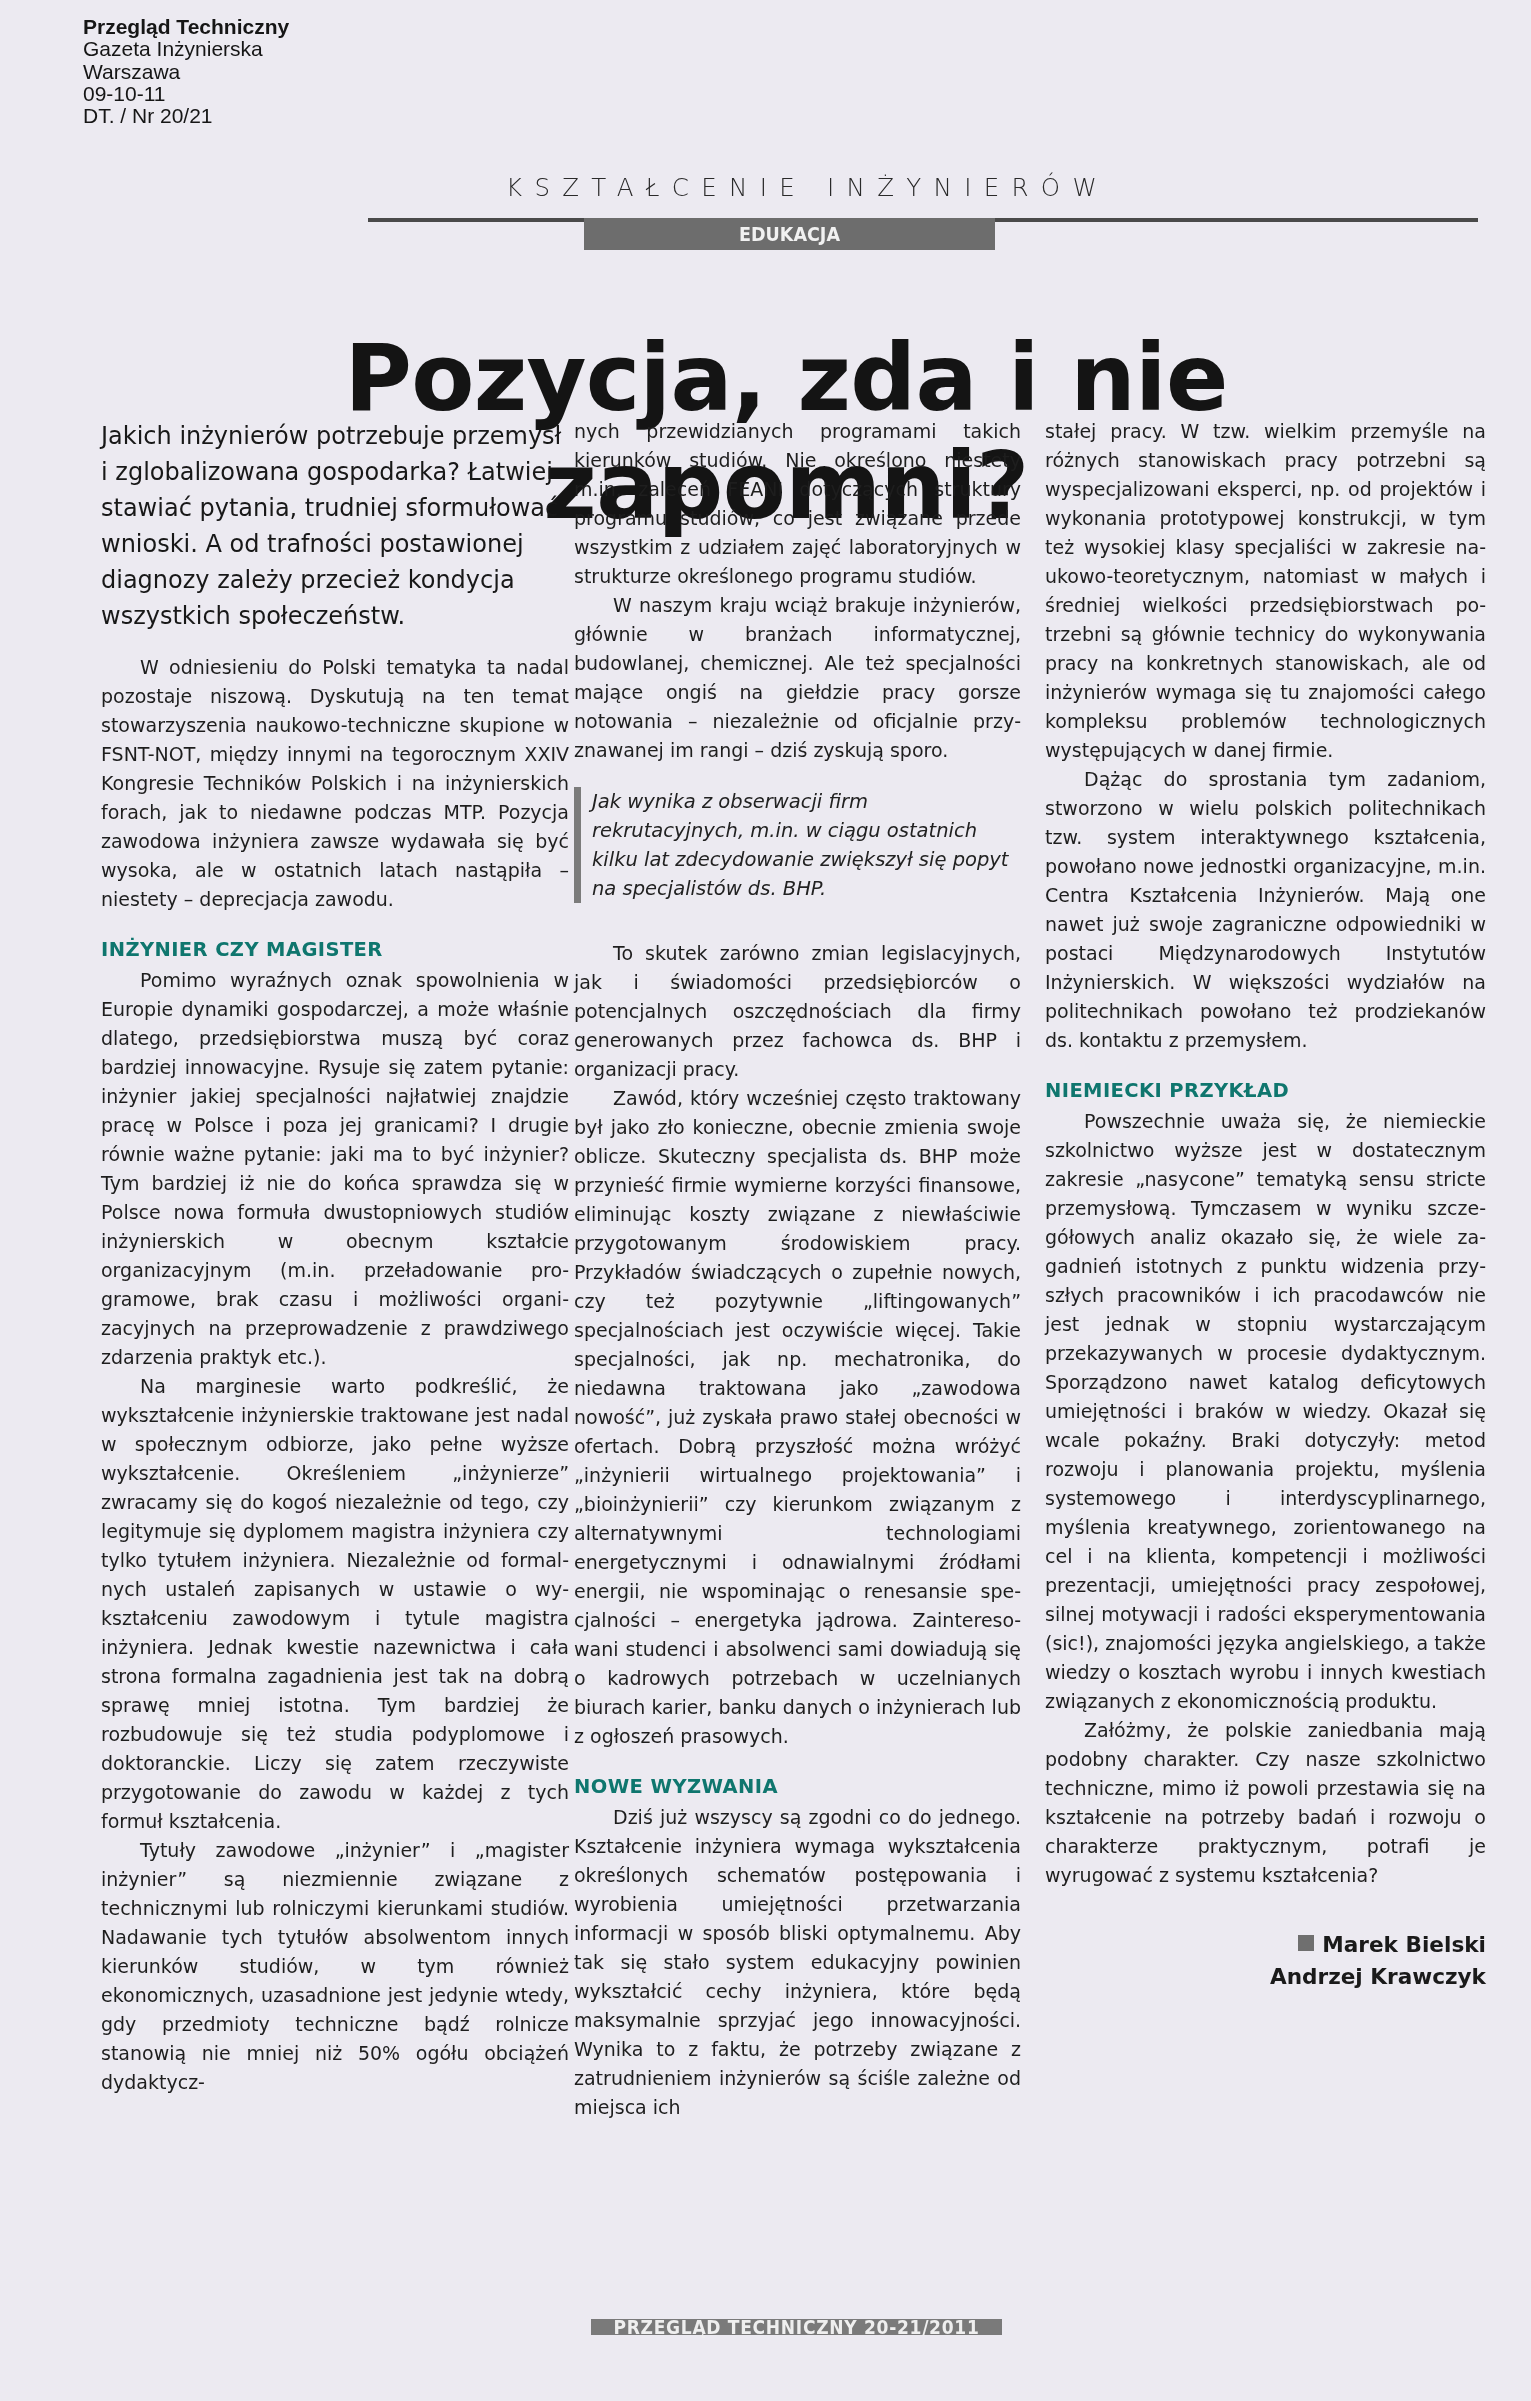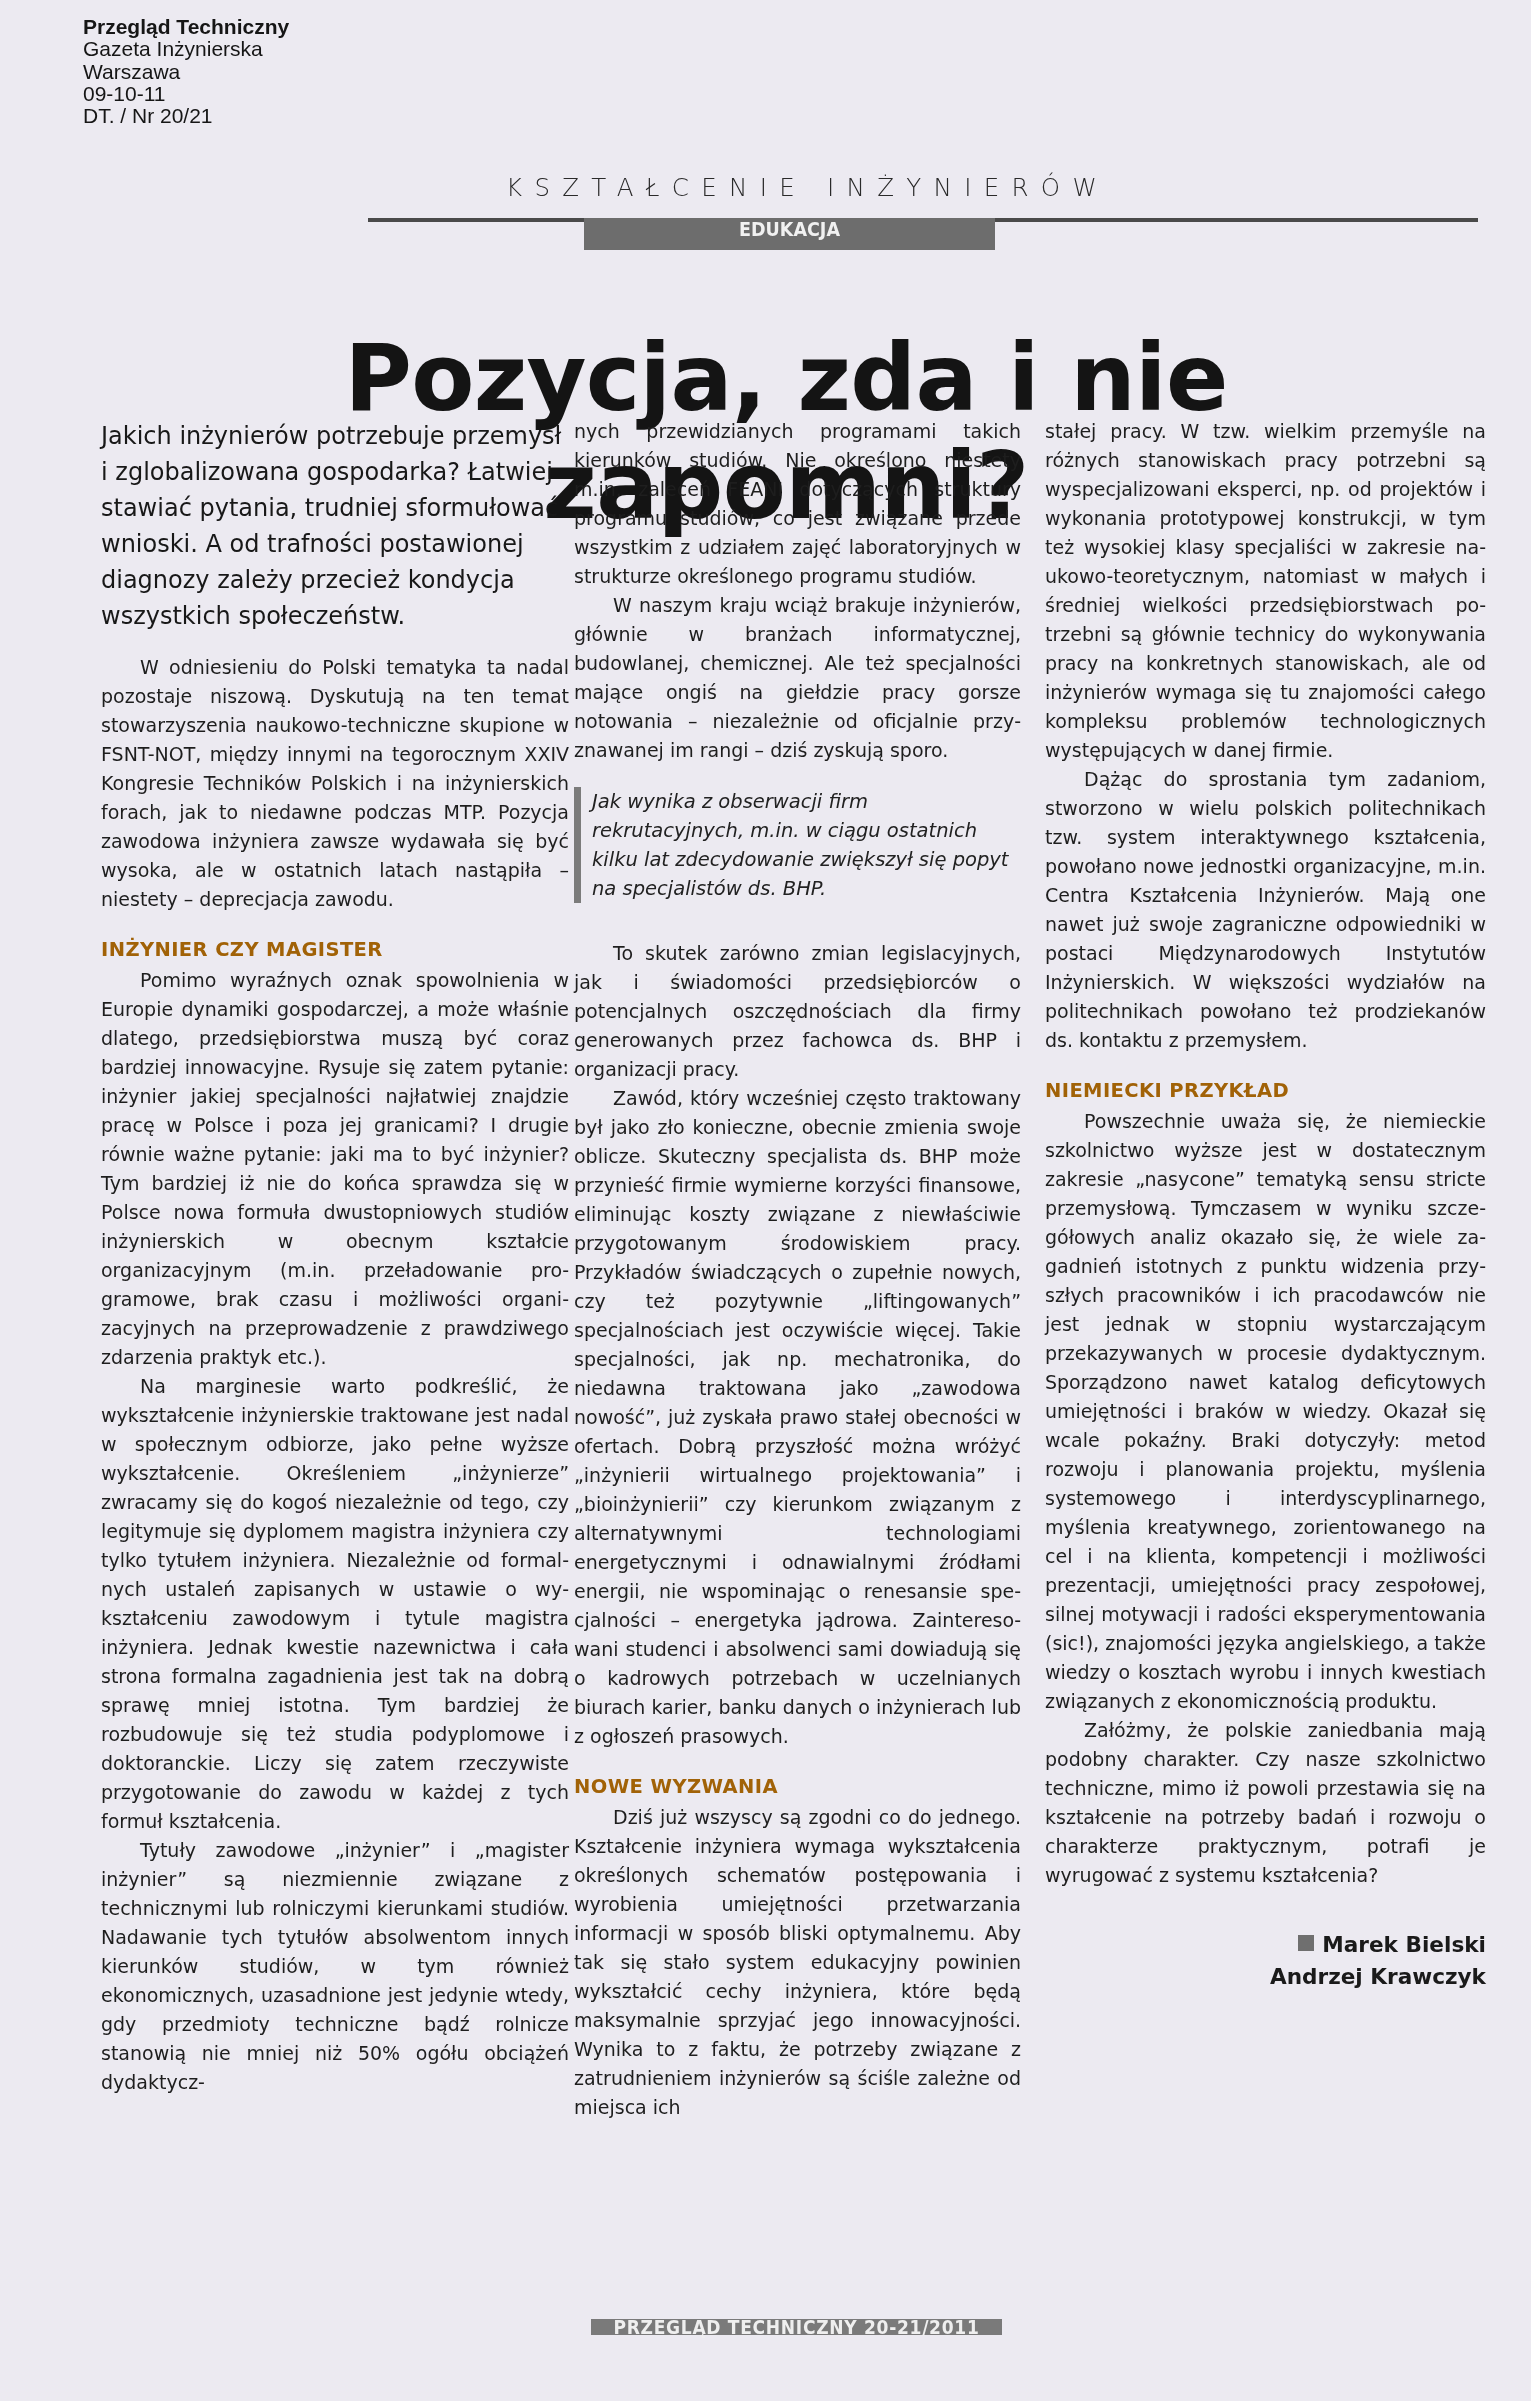--- a/index.html
+++ b/index.html
@@ -21,21 +21,21 @@
     font-family: "DejaVu Sans", sans-serif; font-weight: 300;
     font-size: 24.5px; letter-spacing: 12.3px; color: #2a2a2a;
   }
   .rule {
     position: absolute; left: 368px; top: 218px; width: 1110px; height: 3.6px;
     background: #4a4a4a;
   }
   .section-band {
     position: absolute; left: 584px; top: 218px; width: 411px; height: 32px;
     background: #6d6d6d;
-    display: flex; align-items: flex-start; justify-content: center;
+    display: flex; align-items: center; justify-content: center;
   }
   .section-band span {
     color: #f1f1f1; font-weight: bold; font-size: 19.5px;
     font-family: "DejaVu Sans Condensed", "DejaVu Sans", sans-serif;
     letter-spacing: 0px;
   }
   .title {
     position: absolute; left: 94px; top: 263px; width: 1384px;
     text-align: center;
     font-family: "DejaVu Sans", sans-serif; font-weight: bold;
@@ -54,21 +54,21 @@
   .col3 { left: 1045px; width: 441px; top: 417px; }
   .lead {
     font-size: 24px; line-height: 36px; text-align: left;
     margin: 0 0 19px 0; color: #181818;
   }
   p.body { margin: 0; text-indent: 39px; }
   p.body.noindent { text-indent: 0; }
   h3.subhead {
     margin: 20px 0 0 0;
     font-size: 19.5px; line-height: 32px; font-weight: bold;
-    color: #a16207; letter-spacing: 0.4px;
+    color: #0f766e; letter-spacing: 0.4px;
   }
   .pullquote {
     margin: 21.6px 0 36px 0; padding-left: 11px;
     border-left: 7.2px solid #7b7b7b;
     font-style: italic; font-size: 19.5px; line-height: 29px;
     text-align: left; color: #222;
   }
   .byline {
     margin-top: 39px; text-align: right;
     font-weight: bold; font-size: 21.6px; line-height: 32px; color: #1a1a1a;

